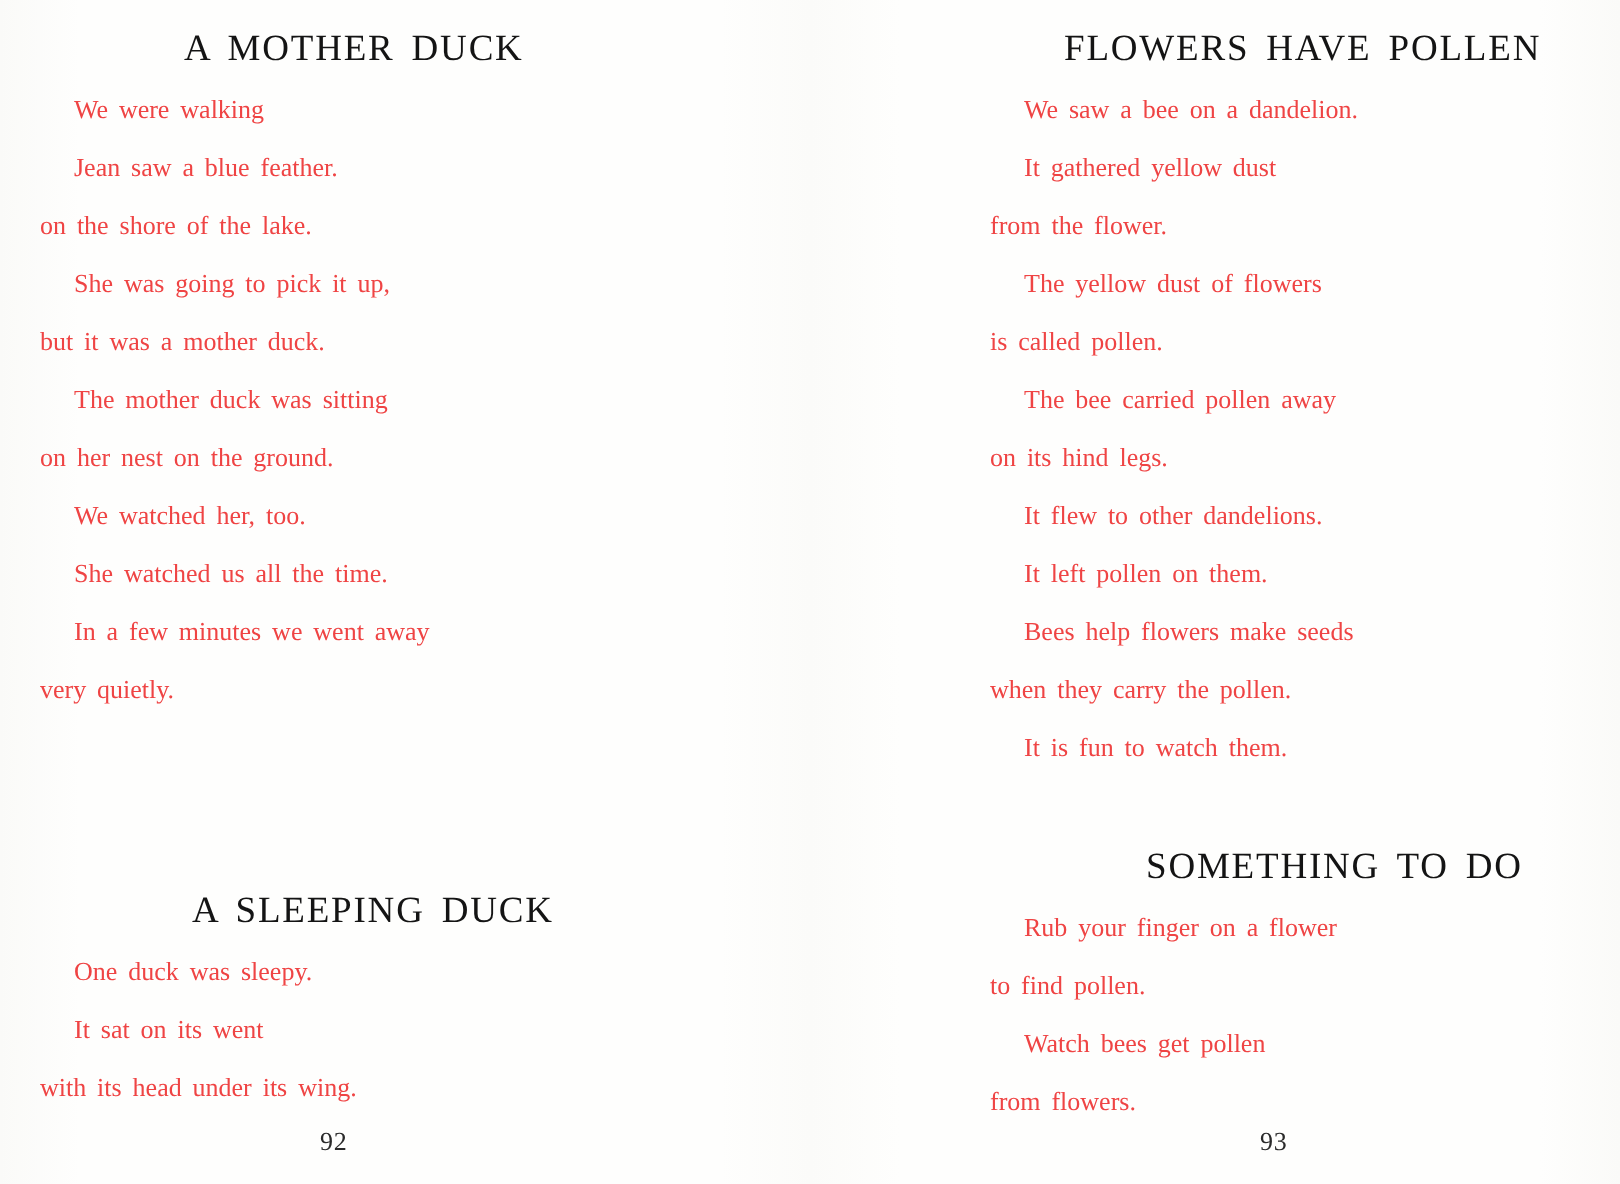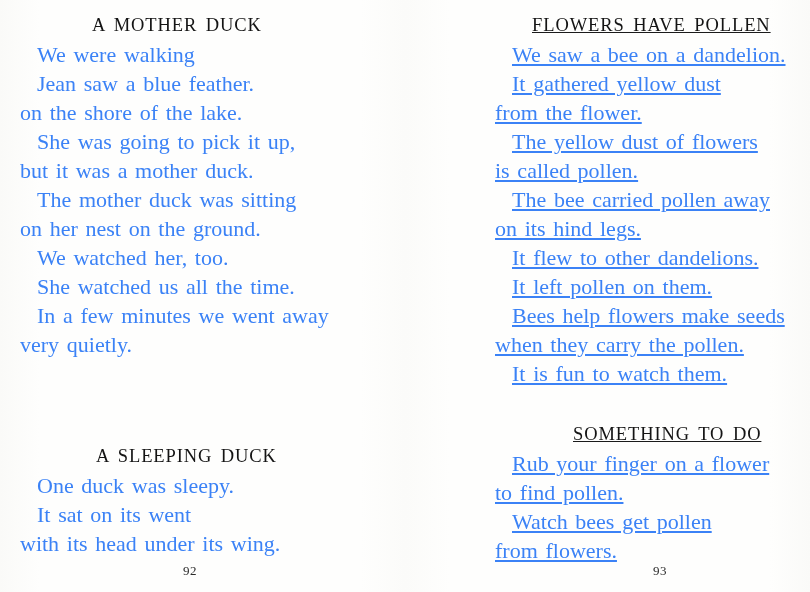--- a/index.html
+++ b/index.html
@@ -60,47 +60,46 @@
   .heading {
     font-size: 18.5px;
     line-height: 29px;
     letter-spacing: 0.9px;
     word-spacing: 3px;
     white-space: nowrap;
     color: #141414;
   }
 
   .lines {
-    font-size: 22px;
+    font-size: 13px;
     line-height: 29px;
-    color: #3b82f6;
+    color: #ef4444;
   }
 
   .line {
     white-space: nowrap;
     word-spacing: 2.2px;
     height: 29px;
   }
   .line.indent   { padding-left: 17px; }
   .line.noindent { padding-left: 0px; }
 
   .folio {
     position: absolute;
     font-size: 13px;
     letter-spacing: 0.4px;
     color: #2a2a2a;
-    text-align: center;
     width: 60px;
   }
 
   
   .col-left  .section,
   .col-left  .heading-wrap { left: 20px; }
   .col-right .section,
-  .col-right .heading-wrap { left: 495px; text-decoration: underline; }
+  .col-right .heading-wrap { left: 495px; }
 
   .heading-wrap {
     position: absolute;
     white-space: nowrap;
   }
 </style>
 </head>
 <body>
 
 <div class="spread">

